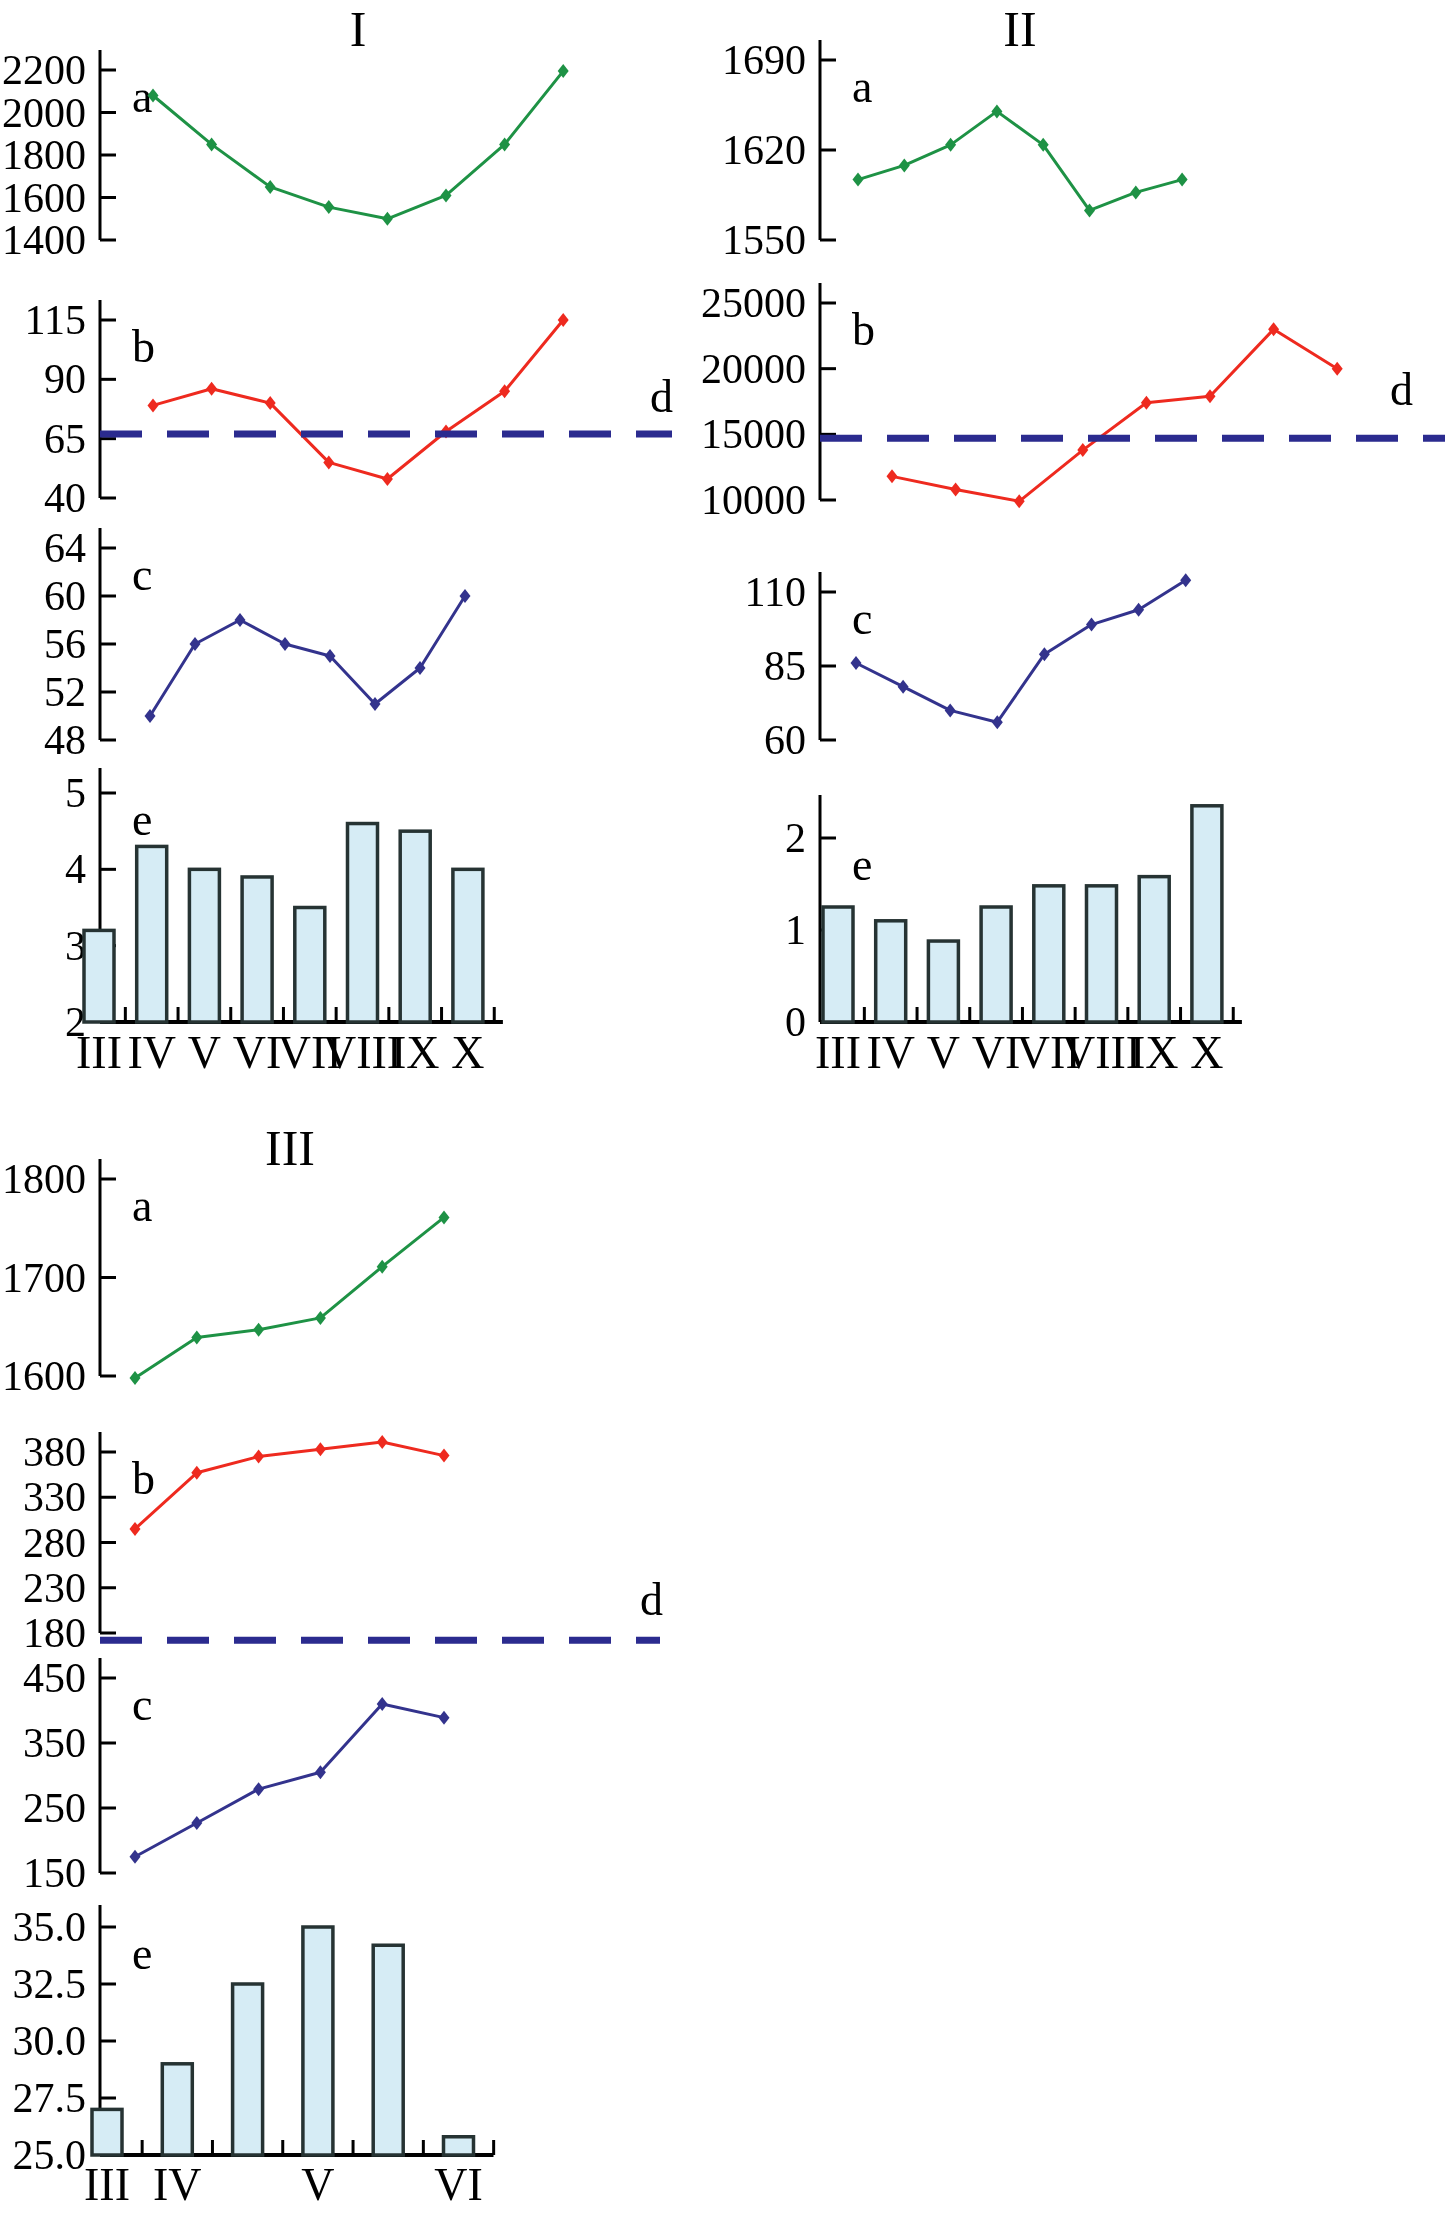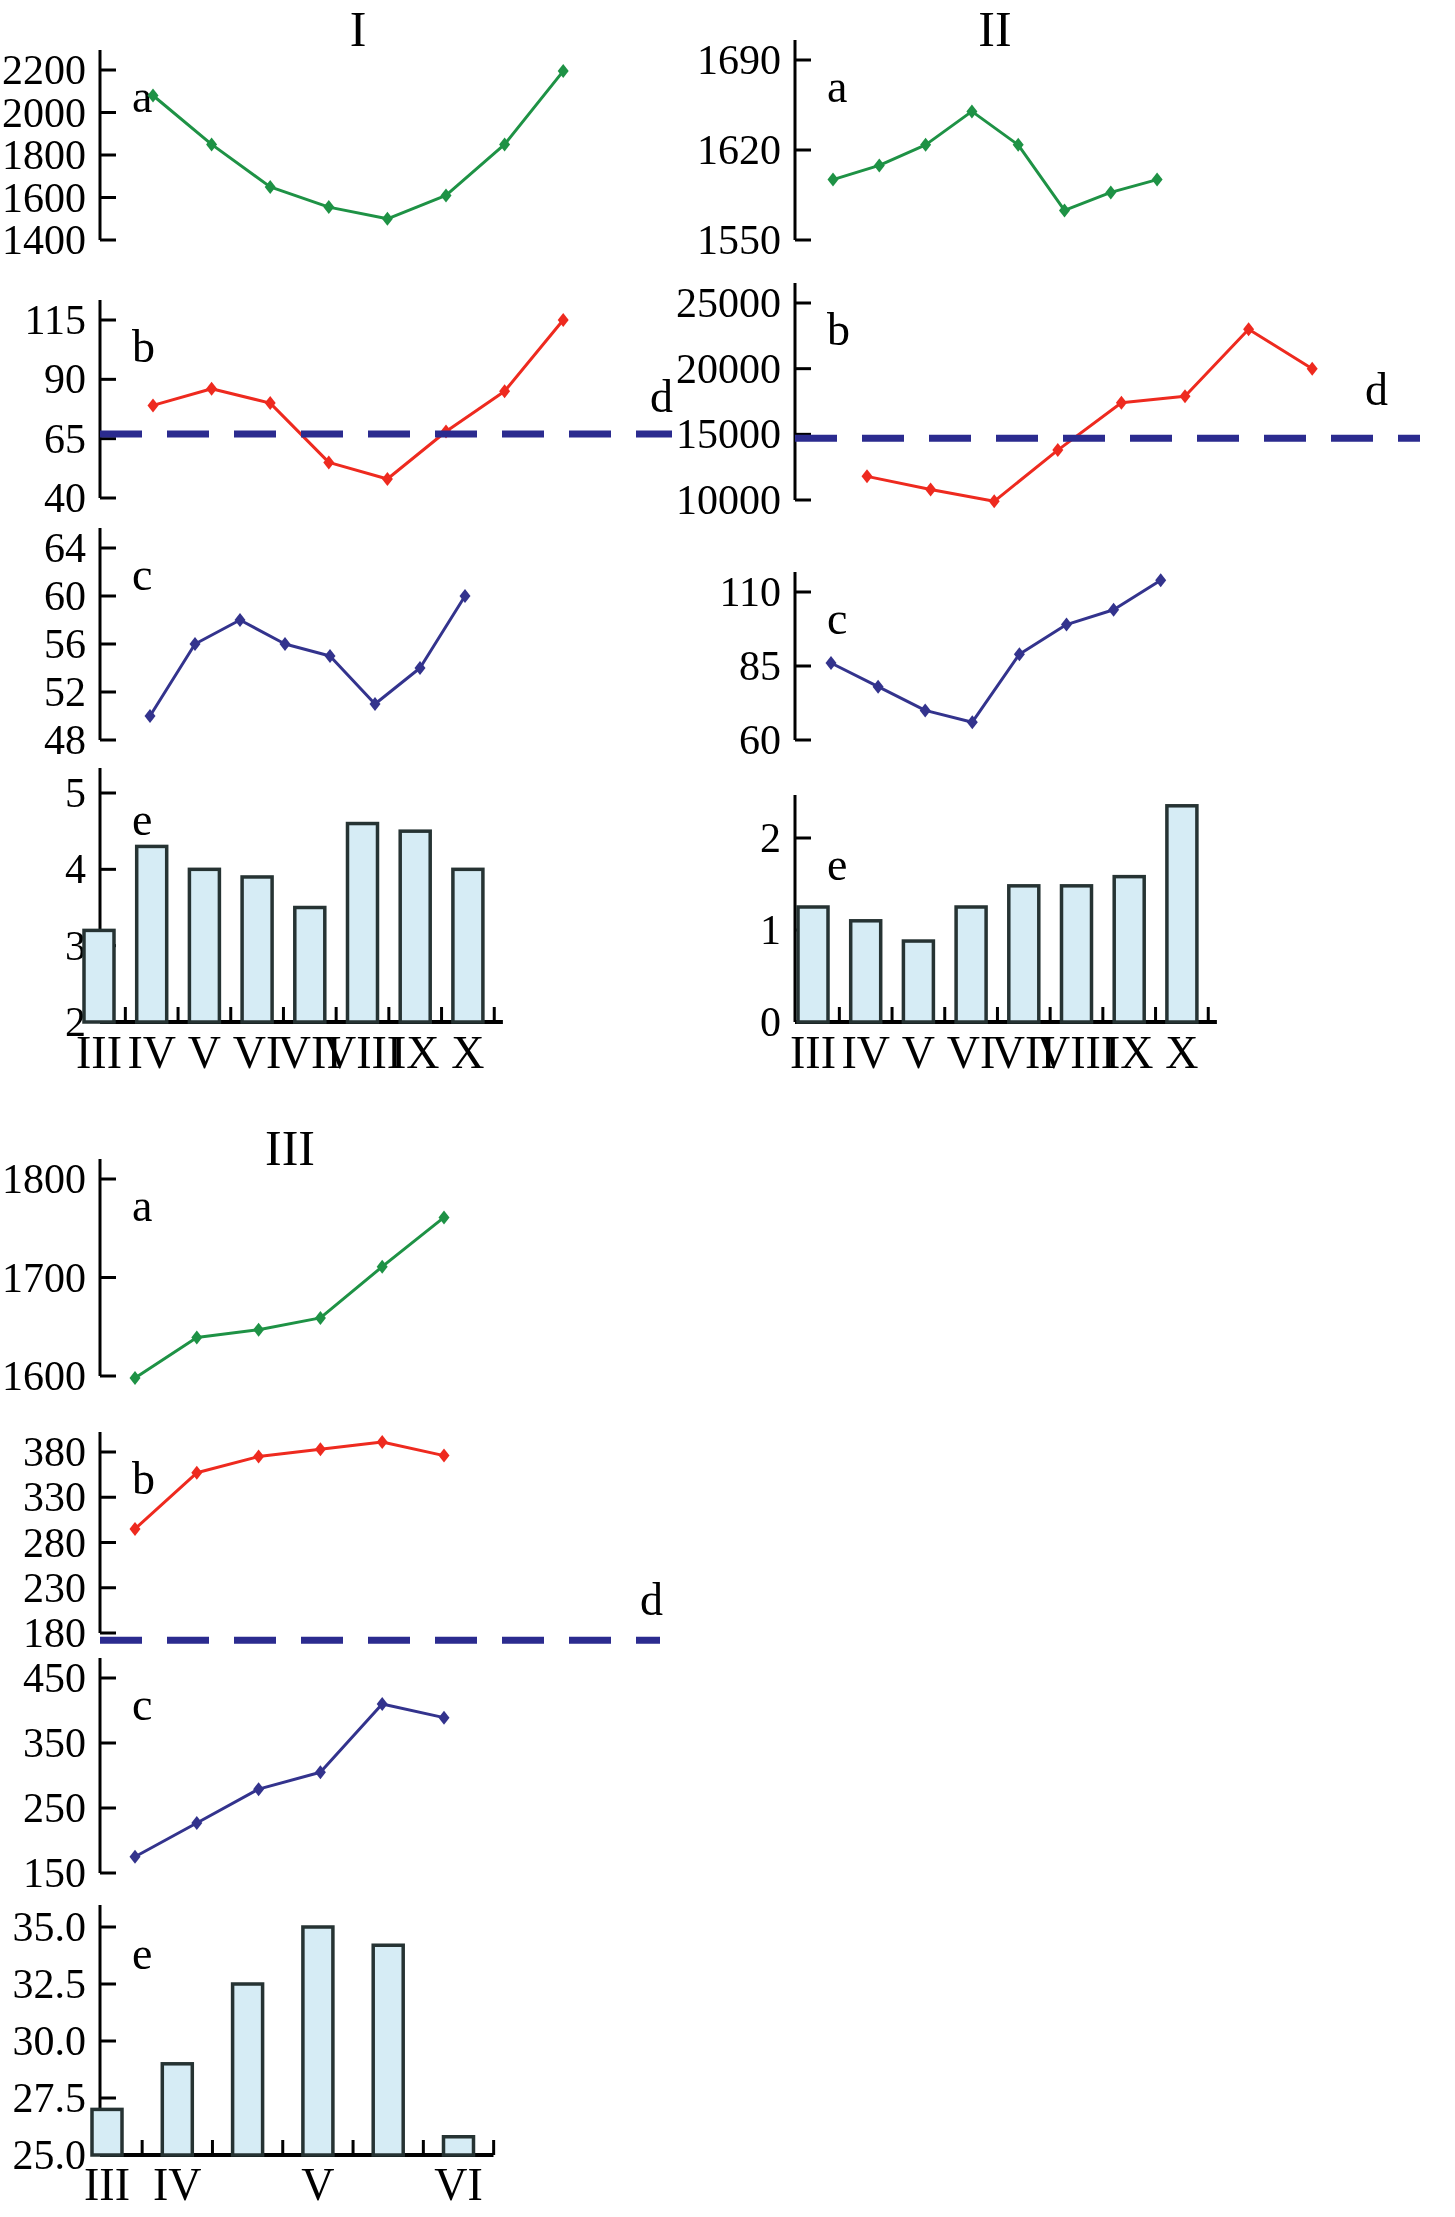--- a/index.html
+++ b/index.html
@@ -127,21 +127,21 @@
           <text x="99" y="1068" text-anchor="middle" class="x-label">III</text>
           <text x="151.7" y="1068" text-anchor="middle" class="x-label">IV</text>
           <text x="204.4" y="1068" text-anchor="middle" class="x-label">V</text>
           <text x="257.1" y="1068" text-anchor="middle" class="x-label">VI</text>
           <text x="309.8" y="1068" text-anchor="middle" class="x-label">VII</text>
           <text x="362.5" y="1068" text-anchor="middle" class="x-label">VIII</text>
           <text x="415.20000000000005" y="1068" text-anchor="middle" class="x-label">IX</text>
           <text x="467.90000000000003" y="1068" text-anchor="middle" class="x-label">X</text>
         </g>
       </svg></div>
-  <div class="panel" id="panel-1" style="left:615px;top:0px;"><svg width="815" height="1100" viewBox="0 0 815 1100">
+  <div class="panel" id="panel-1" style="left:640px;top:0px;"><svg width="815" height="1100" viewBox="0 0 815 1100">
         <text x="380" y="46" text-anchor="middle" class="panel-title">II</text>
         <g>
           <line x1="180" y1="40" x2="180" y2="240" stroke="#000" stroke-width="3"></line>
           <line x1="180" y1="240" x2="196" y2="240" stroke="#000" stroke-width="3"></line>
           <text x="166" y="254" text-anchor="end" class="tick-label">1550</text>
           <line x1="180" y1="150" x2="196" y2="150" stroke="#000" stroke-width="3"></line>
           <text x="166" y="164" text-anchor="end" class="tick-label">1620</text>
           <line x1="180" y1="60" x2="196" y2="60" stroke="#000" stroke-width="3"></line>
           <text x="166" y="74" text-anchor="end" class="tick-label">1690</text>
           <text x="212" y="102" text-anchor="start" class="chart-letter">a</text>

